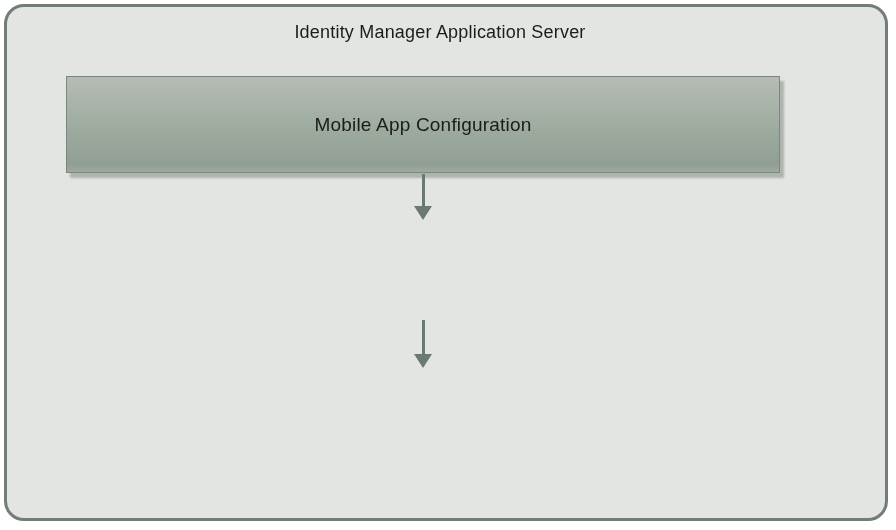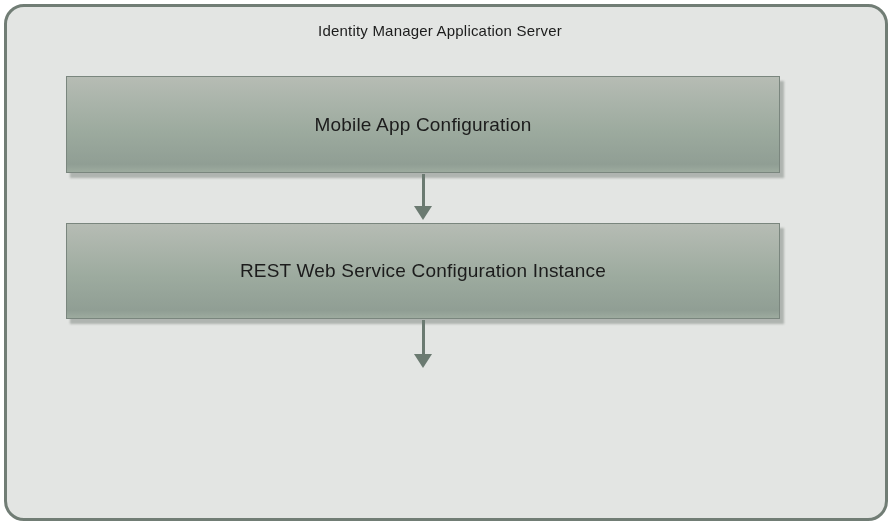--- a/index.html
+++ b/index.html
@@ -27,21 +27,21 @@
     left: 4px; top: 4px;
     width: 884px; height: 517px;
     background: var(--container-bg);
     border: 3px solid var(--container-border);
     border-radius: 20px;
   }
   .diagram-title {
     position: absolute;
     left: 0; right: 12px; top: 15px;
     text-align: center;
-    font-size: 15px;
+    font-size: 18px;
     color: var(--text);
     letter-spacing: 0.2px;
   }
   .node {
     position: absolute;
     left: 59px;
     width: 714px;
     border: 1px solid var(--node-border);
     background: linear-gradient(180deg,
       var(--node-gradient-top) 0%,
@@ -93,23 +93,20 @@
 
     <div class="node node-1">
       <span class="node-label">Mobile App Configuration</span>
     </div>
 
     <div class="arrow arrow-1">
       <div class="arrow-shaft"></div>
       <div class="arrow-head"></div>
     </div>
 
-    <div class="node node-2">
-      <span class="node-label">REST Web Service Configuration Instance</span>
-    </div>
 
     <div class="arrow arrow-2">
       <div class="arrow-shaft"></div>
       <div class="arrow-head"></div>
     </div>
 
 
   </div>
 </div>
 

